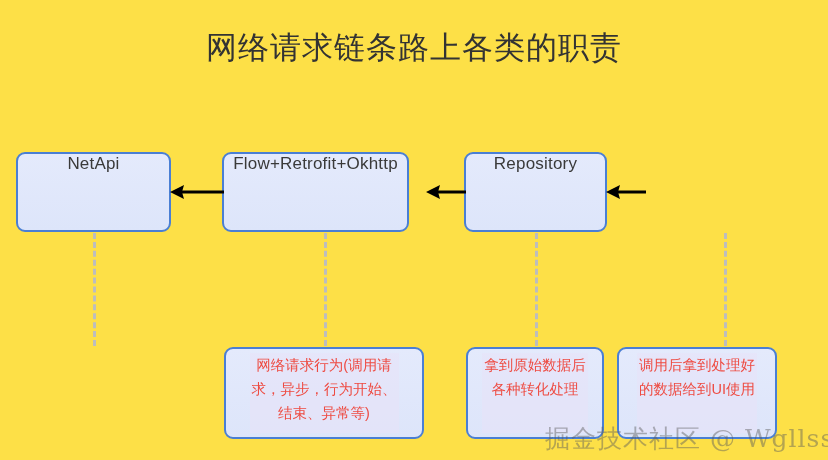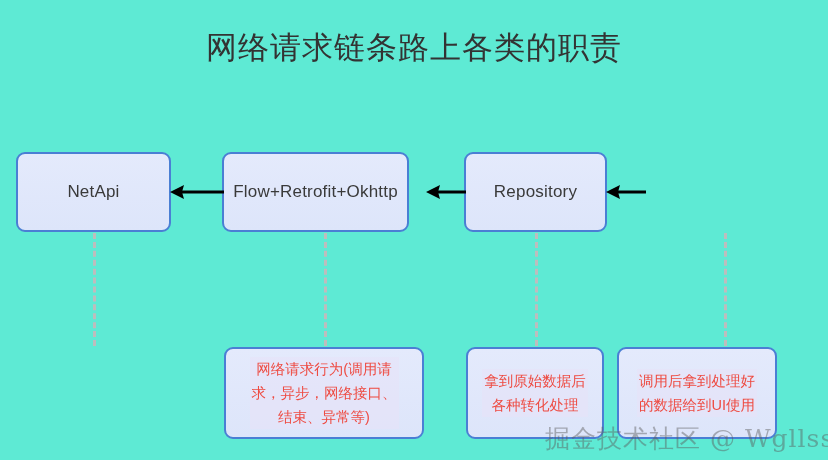--- a/index.html
+++ b/index.html
@@ -10,21 +10,21 @@
     width: 828px;
     height: 460px;
     background: #ffffff;
     font-family: "Liberation Sans", "DejaVu Sans", sans-serif;
     overflow: hidden;
   }
   .canvas {
     position: relative;
     width: 828px;
     height: 460px;
-    background: #5eead4;
+    background: #fde047;
   }
 
   
   .diagram-title {
     position: absolute;
     left: 0;
     top: 26px;
     width: 828px;
     text-align: center;
     font-size: 31px;
@@ -36,21 +36,20 @@
   }
 
   
   .node {
     position: absolute;
     box-sizing: border-box;
     border: 2px solid #4a7fd4;
     border-radius: 9px;
     background: linear-gradient(180deg, #e4eafc 0%, #dde5fa 100%);
     display: flex;
-    align-items: center;
     justify-content: center;
     text-align: center;
   }
 
   
   .node.chain {
     height: 80px;
     top: 152px;
   }
   .chain-label {
@@ -163,21 +162,21 @@
   <div class="arrow" id="arrow-viewmodel-to-repo">
     <svg width="44" height="18" viewBox="0 0 44 18">
       <line x1="42" y1="9" x2="12" y2="9" stroke="#000000" stroke-width="3"></line>
       <polygon points="2,9 16,2 14,9 16,16" fill="#000000"></polygon>
     </svg>
   </div>
 
 
   <div class="node note" id="note-flow">
     <span class="note-label">网络请求行为(调用请
-求，异步，网络接口、
+求，异步，行为开始、
 结束、异常等)</span>
   </div>
 
   <div class="node note" id="note-repository">
     <span class="note-label">拿到原始数据后
 各种转化处理</span>
   </div>
 
   <div class="node note" id="note-viewmodel">
     <span class="note-label">调用后拿到处理好

